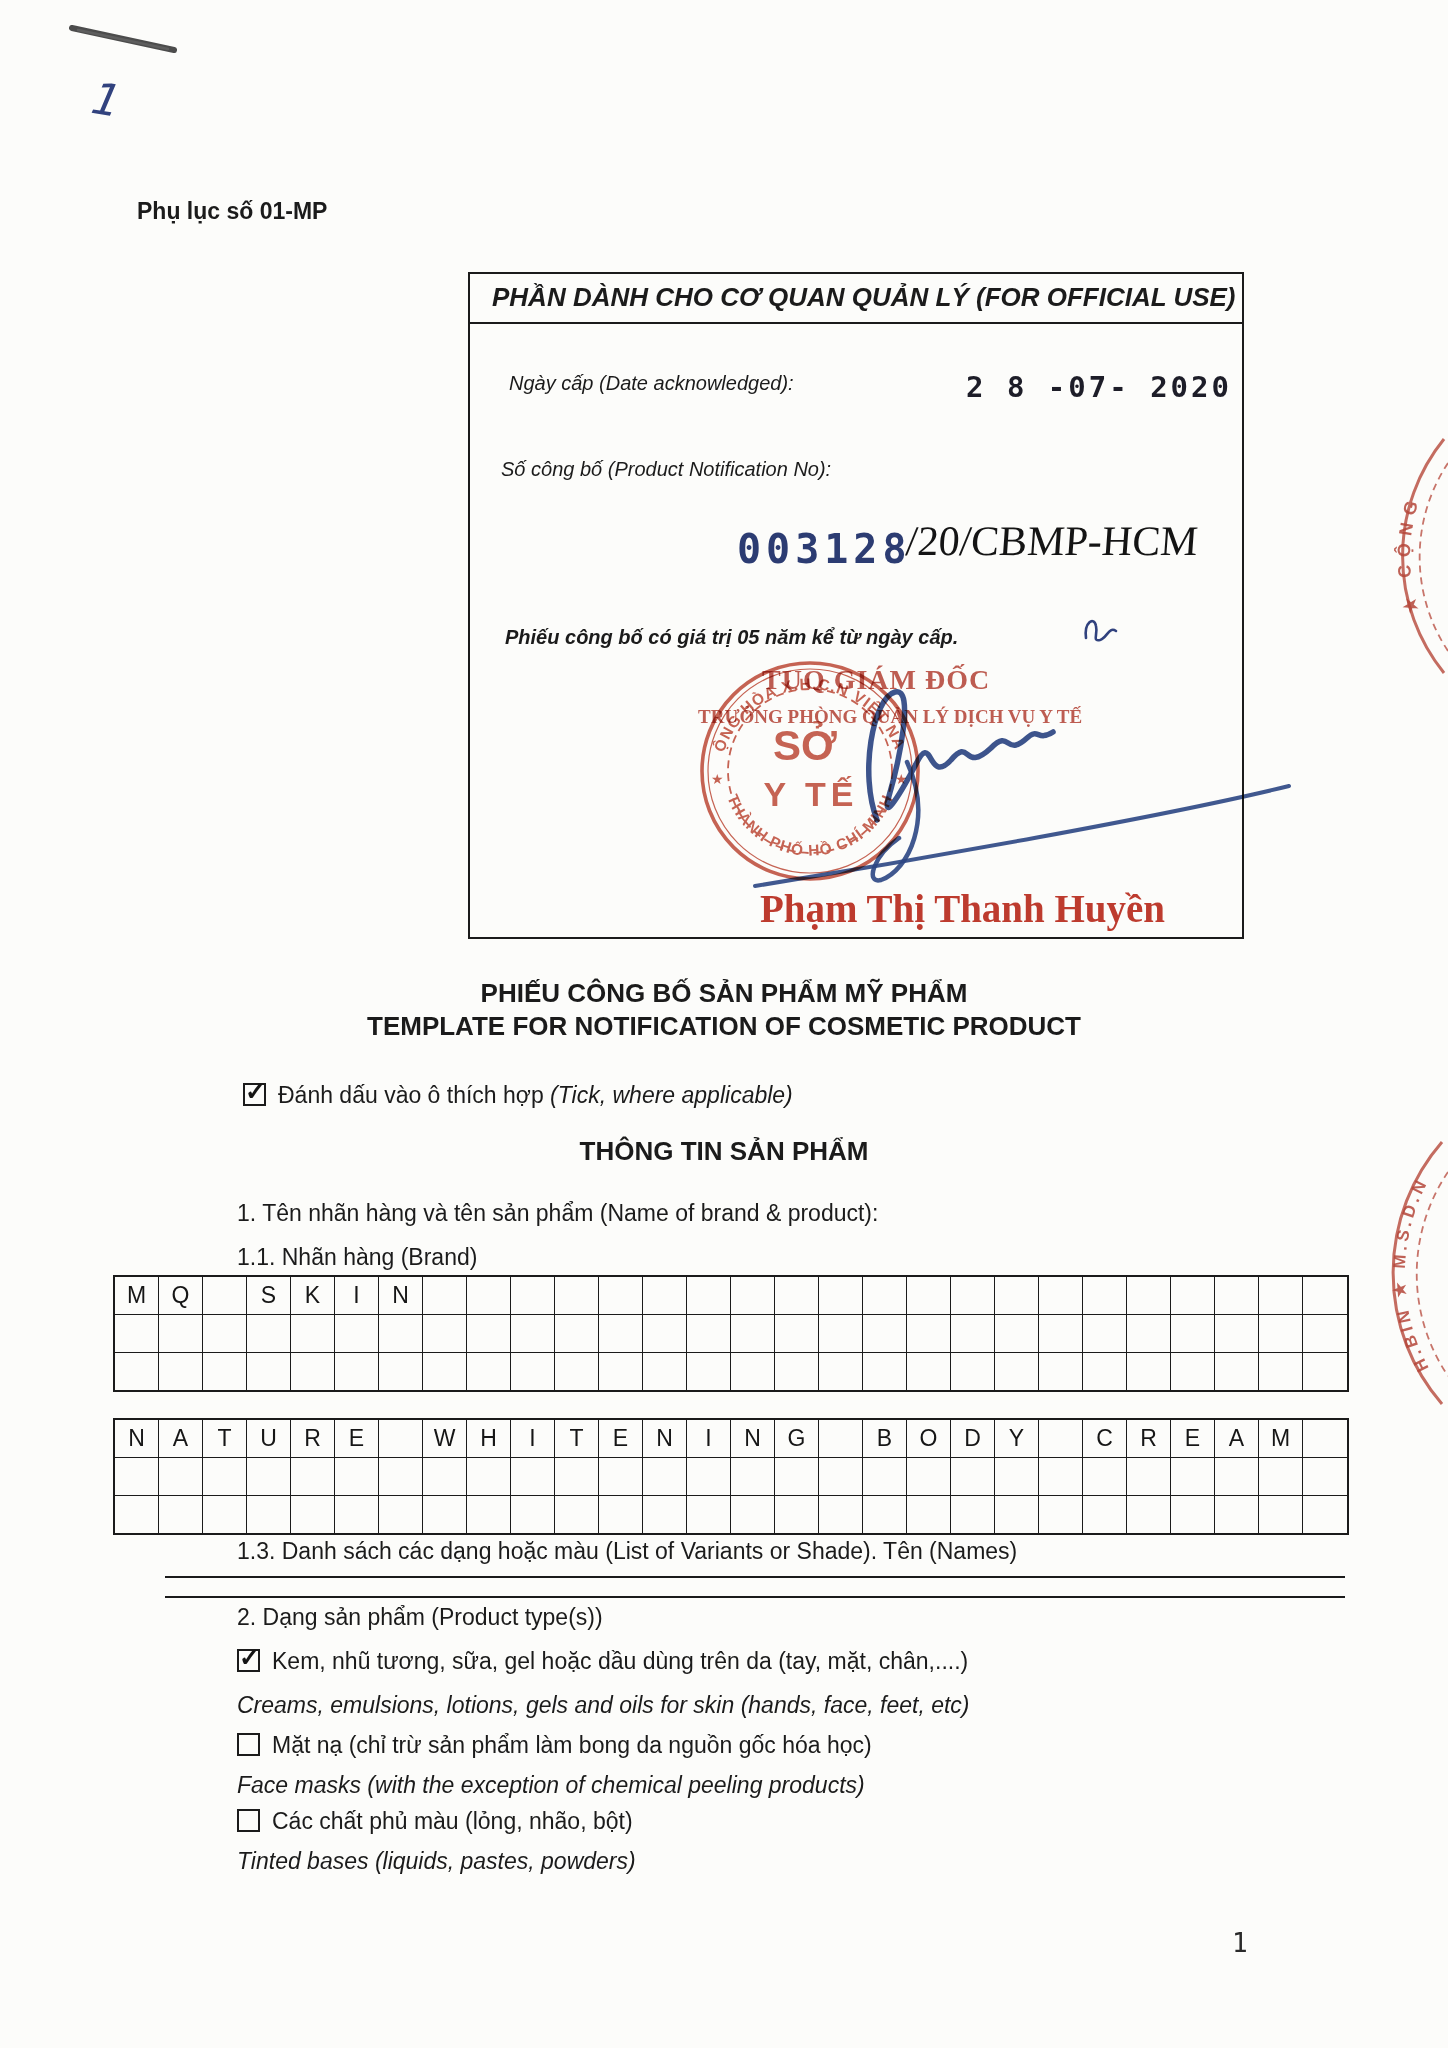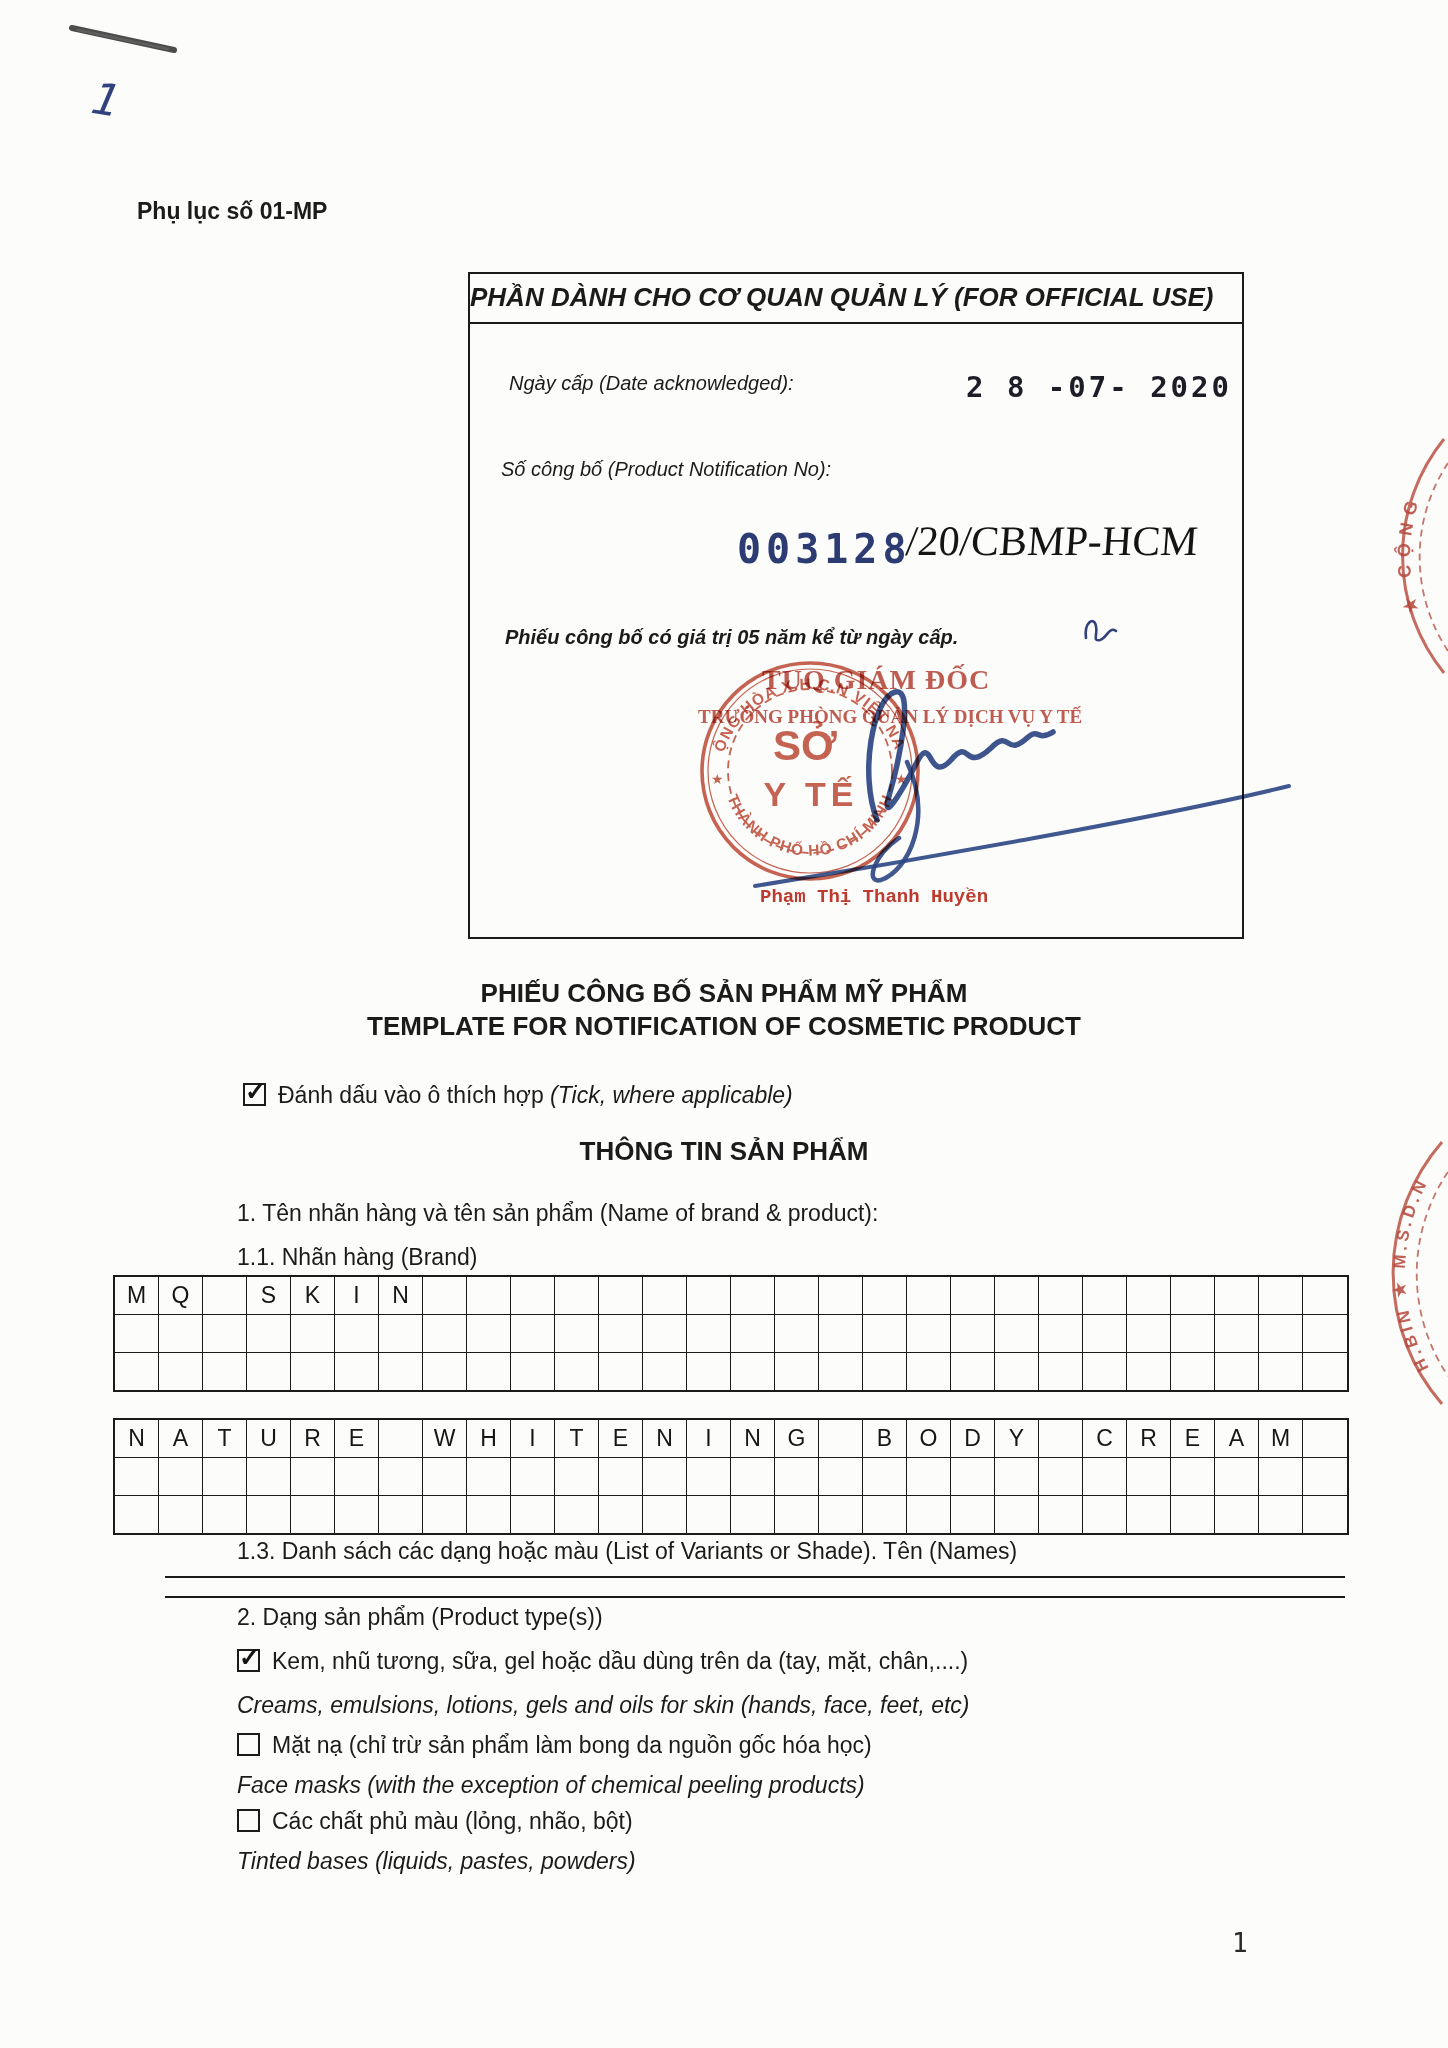--- a/index.html
+++ b/index.html
@@ -7,26 +7,26 @@
         font-family:"Liberation Sans",sans-serif;color:#1b1b1b;}
   .abs{position:absolute;}
   .b{font-weight:bold;}
   .i{font-style:italic;}
   .serif{font-family:"Liberation Serif",serif;}
   .mono{font-family:"DejaVu Sans Mono","Liberation Mono",monospace;}
   .center{left:0;width:1448px;text-align:center;}
   
   .obox{left:468px;top:272px;width:772px;height:663px;border:2.5px solid #1b1b1b;}
   .obox-header{position:absolute;left:0;top:0;width:100%;box-sizing:border-box;height:50px;line-height:46px;
-               border-bottom:2.5px solid #1b1b1b;font-size:26px;font-weight:bold;font-style:italic;}
+               padding-left:22px;border-bottom:2.5px solid #1b1b1b;font-size:26px;font-weight:bold;font-style:italic;}
   .datestamp{font-size:29px;font-weight:bold;letter-spacing:3px;color:#1d1d28;}
   .notifnum{font-size:40px;font-weight:bold;letter-spacing:5px;color:#2c3c72;}
   .notifcode{font-size:42px;color:#141414;}
   .redline{color:#b5473a;font-family:"Liberation Serif",serif;font-weight:bold;opacity:.88;white-space:nowrap;}
-  .signer{font-size:19px;color:#bd3b2e;font-family:Liberation Mono, monospace;font-weight:bold;}
+  .signer{font-size:39px;color:#bd3b2e;font-family:Liberation Serif, serif;font-weight:bold;}
   
   .lgrid{border:2.5px solid #1b1b1b;display:flex;flex-direction:column;background:#fcfcfa;}
   .grid-row{display:flex;height:37px;}
   .grid-row + .grid-row{border-top:1.6px solid #1b1b1b;}
   .grid-cell{width:44px;flex:0 0 44px;box-sizing:border-box;border-right:1.6px solid #1b1b1b;
              display:flex;align-items:center;justify-content:center;font-size:23px;color:#161616;}
   .grid-cell:last-child{border-right:none;}
   
   .cb{display:inline-block;width:19px;height:19px;border:2.2px solid #1b1b1b;vertical-align:-3px;
       margin-right:12px;position:relative;}

